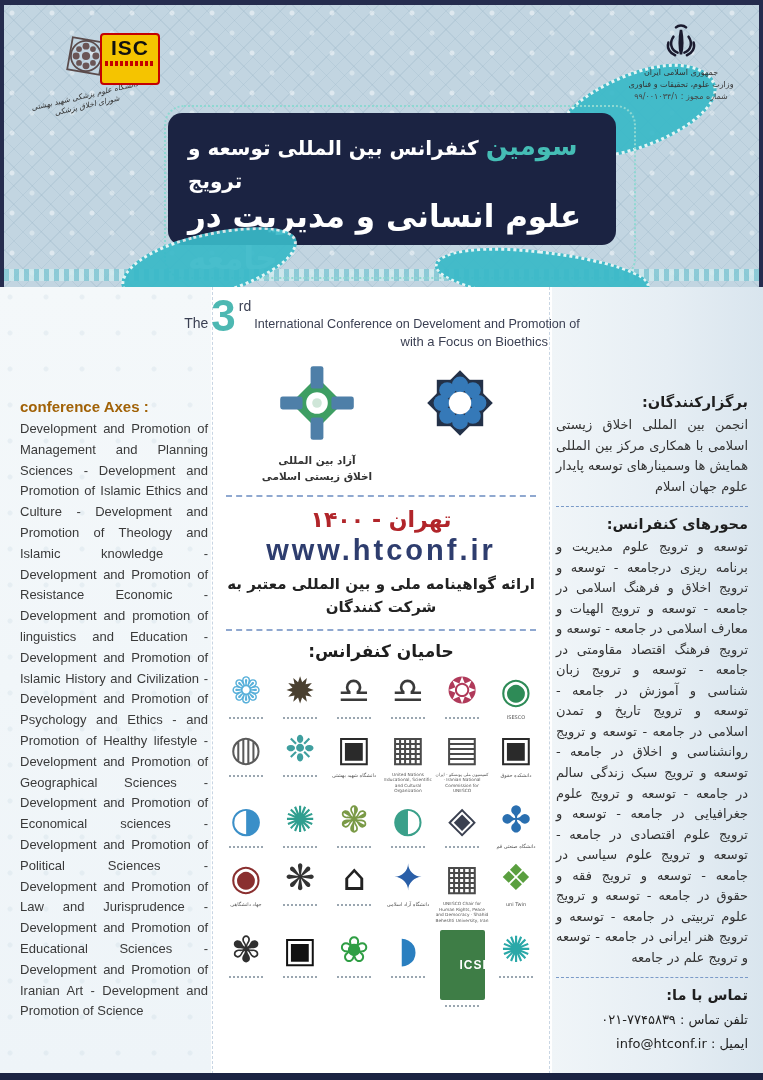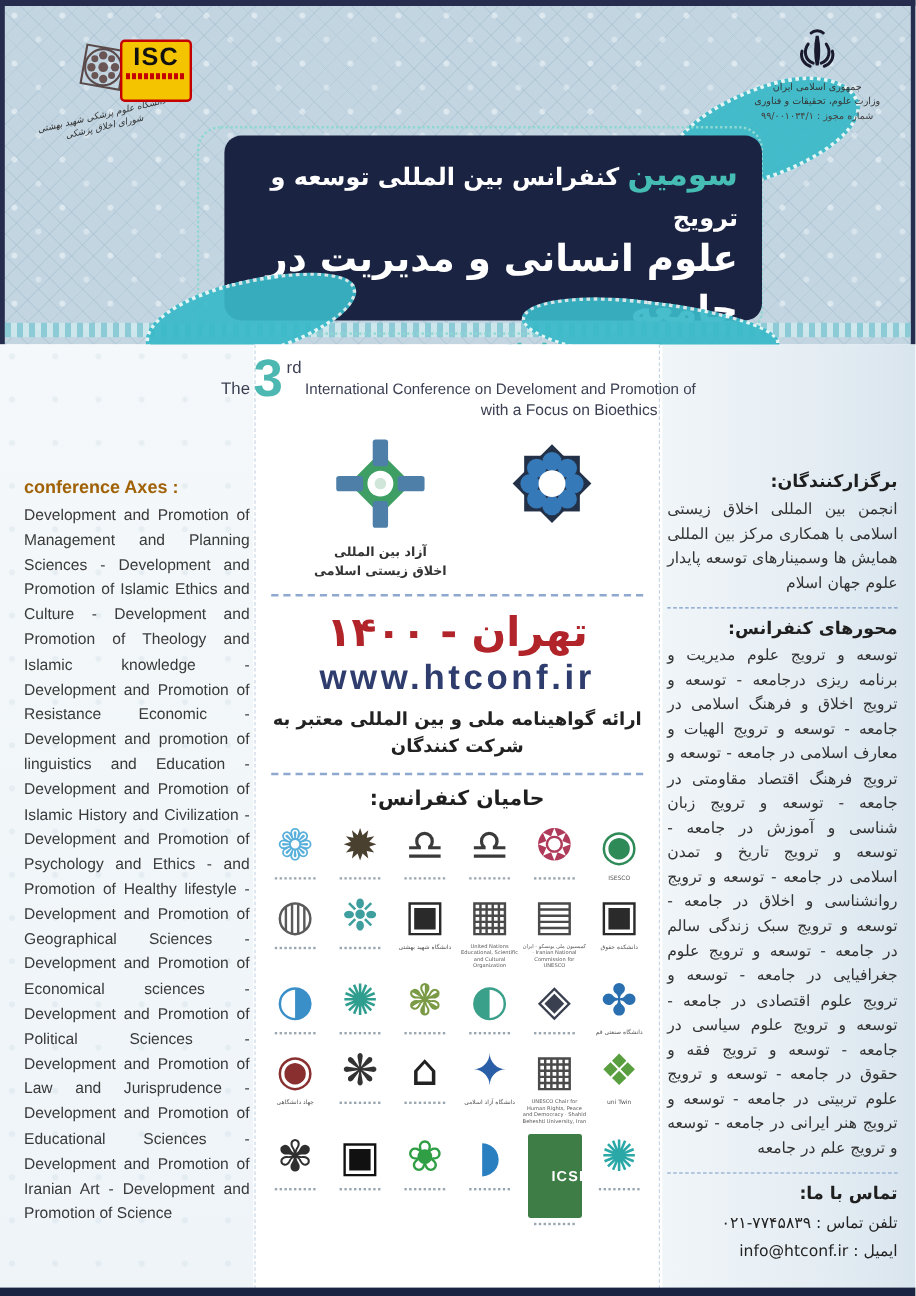--- a/index.html
+++ b/index.html
@@ -31,23 +31,23 @@
        border:2px solid #c40000;border-radius:4px;text-align:center;box-sizing:border-box;}
   .isc-txt{font-family:"Liberation Sans",sans-serif;font-weight:bold;font-size:21px;line-height:26px;color:#111;letter-spacing:1px;}
   .isc-strip{display:block;height:5px;margin:0 3px;background:repeating-linear-gradient(90deg,#c40000 0 3px,#f5c400 3px 5px);}
 
   .gov{position:absolute;right:18px;top:18px;width:120px;z-index:4;text-align:center;direction:rtl;}
   .gov-line{font-size:8px;line-height:1.5;color:#333;}
   .gov-license{font-size:8px;line-height:1.6;color:#444;}
 
   .banner-frame{position:absolute;left:160px;top:100px;width:468px;height:170px;z-index:2;
      border:2px dotted #8fd8d2;border-radius:20px;}
-  .banner{position:absolute;left:183px;top:108px;width:448px;height:154px;z-index:2;
+  .banner{position:absolute;left:164px;top:108px;width:448px;height:132px;z-index:2;
      background:#1b2342;border-radius:14px;box-sizing:border-box;padding:14px 20px 0 20px;
-     direction:rtl;text-align:right;}
+     direction:rtl;text-align:left;}
   .b1{font-size:20px;font-weight:bold;color:#ffffff;line-height:1.5;}
   .b1 .accent{color:#45bdb5;font-size:26px;}
   .b2{font-size:31px;font-weight:bold;color:#ffffff;line-height:1.35;}
   .b3{font-size:19px;font-weight:bold;color:#45bdb5;line-height:1.5;transform:translateX(-55px);}
 
   
   .col-bg{position:absolute;top:287px;height:787px;z-index:0;}
   .left-bg{left:0;width:211px;background:
       radial-gradient(circle at 10px 10px, rgba(175,198,212,.18) 2px, transparent 3px) 0 0/36px 36px,
       linear-gradient(180deg,#f4f8fa,#eef4f8);}
@@ -69,21 +69,21 @@
   .ent .ord{font-size:14px;color:#3a3f52;align-self:flex-start;line-height:1;}
   .ent .t1{font-size:12.6px;color:#3a3f52;line-height:1.3;}
   .t2{font-size:16.5px;font-weight:bold;color:#2d3b6b;margin-top:3px;}
   .t3{font-size:13px;color:#3a3f52;text-align:right;padding-right:14px;margin-top:2px;}
 
   .orgs{display:flex;justify-content:center;gap:48px;margin-top:14px;}
   .org{text-align:center;}
   .org-cap{margin-top:6px;font-size:10.5px;font-weight:bold;color:#333;direction:rtl;line-height:1.5;}
 
   .sep{border-top:2px dashed #8fa8d0;width:310px;margin:10px auto 0 auto;}
-  .city{margin-top:10px;text-align:center;direction:rtl;font-size:34px;font-weight:bold;color:#b1252a;}
+  .city{margin-top:10px;text-align:center;direction:rtl;font-size:22px;font-weight:bold;color:#b1252a;}
   .www{margin-top:2px;text-align:center;font-family:"Liberation Sans",sans-serif;
        font-size:29px;font-weight:bold;color:#2e3d6e;letter-spacing:3px;}
   .cert{margin-top:6px;text-align:center;direction:rtl;font-size:15px;font-weight:bold;color:#222;line-height:1.55;}
   .sp-title{margin-top:10px;text-align:center;direction:rtl;font-size:17px;font-weight:bold;color:#1f1f1f;}
 
   .grid{margin-top:8px;}
   .sp-row{display:flex;justify-content:space-around;align-items:flex-start;padding:0 6px;margin-bottom:5px;}
   .sp{width:53px;text-align:center;}
   .sp .g{display:block;font-size:36px;line-height:44px;}
   .sp .cap{display:block;font-size:5px;line-height:1.25;color:#555;margin-top:1px;direction:rtl;min-height:8px;}

